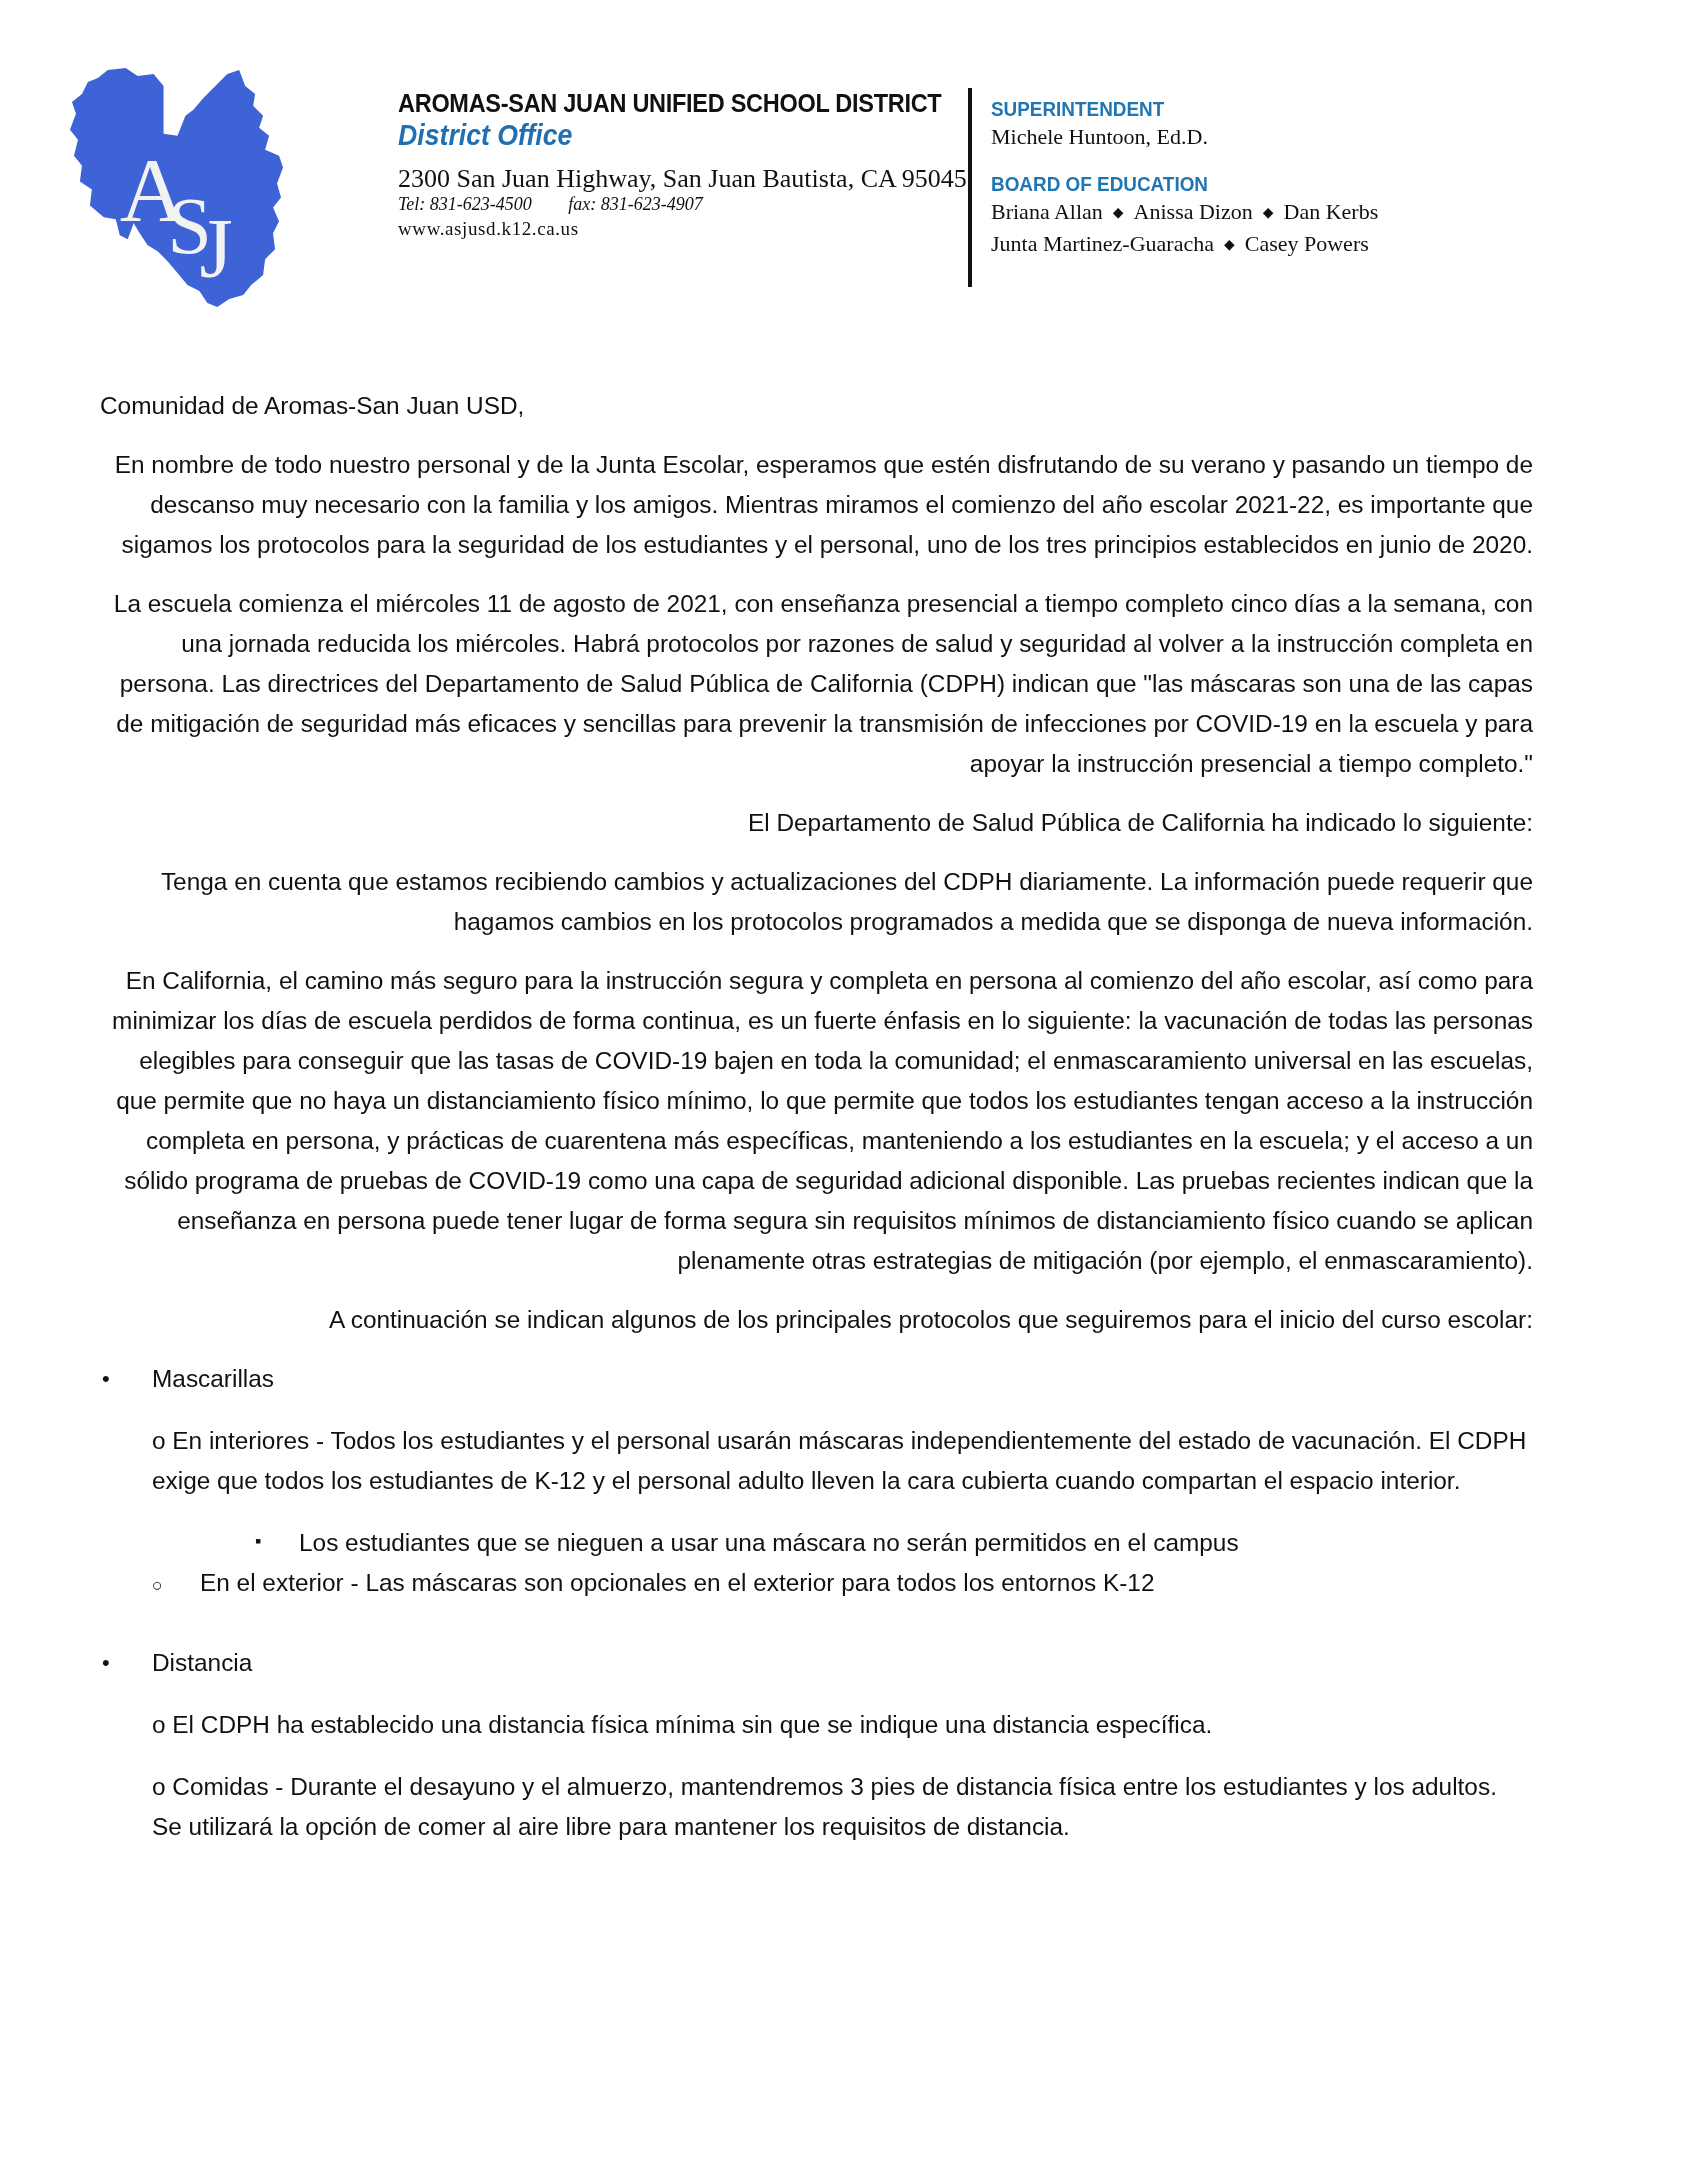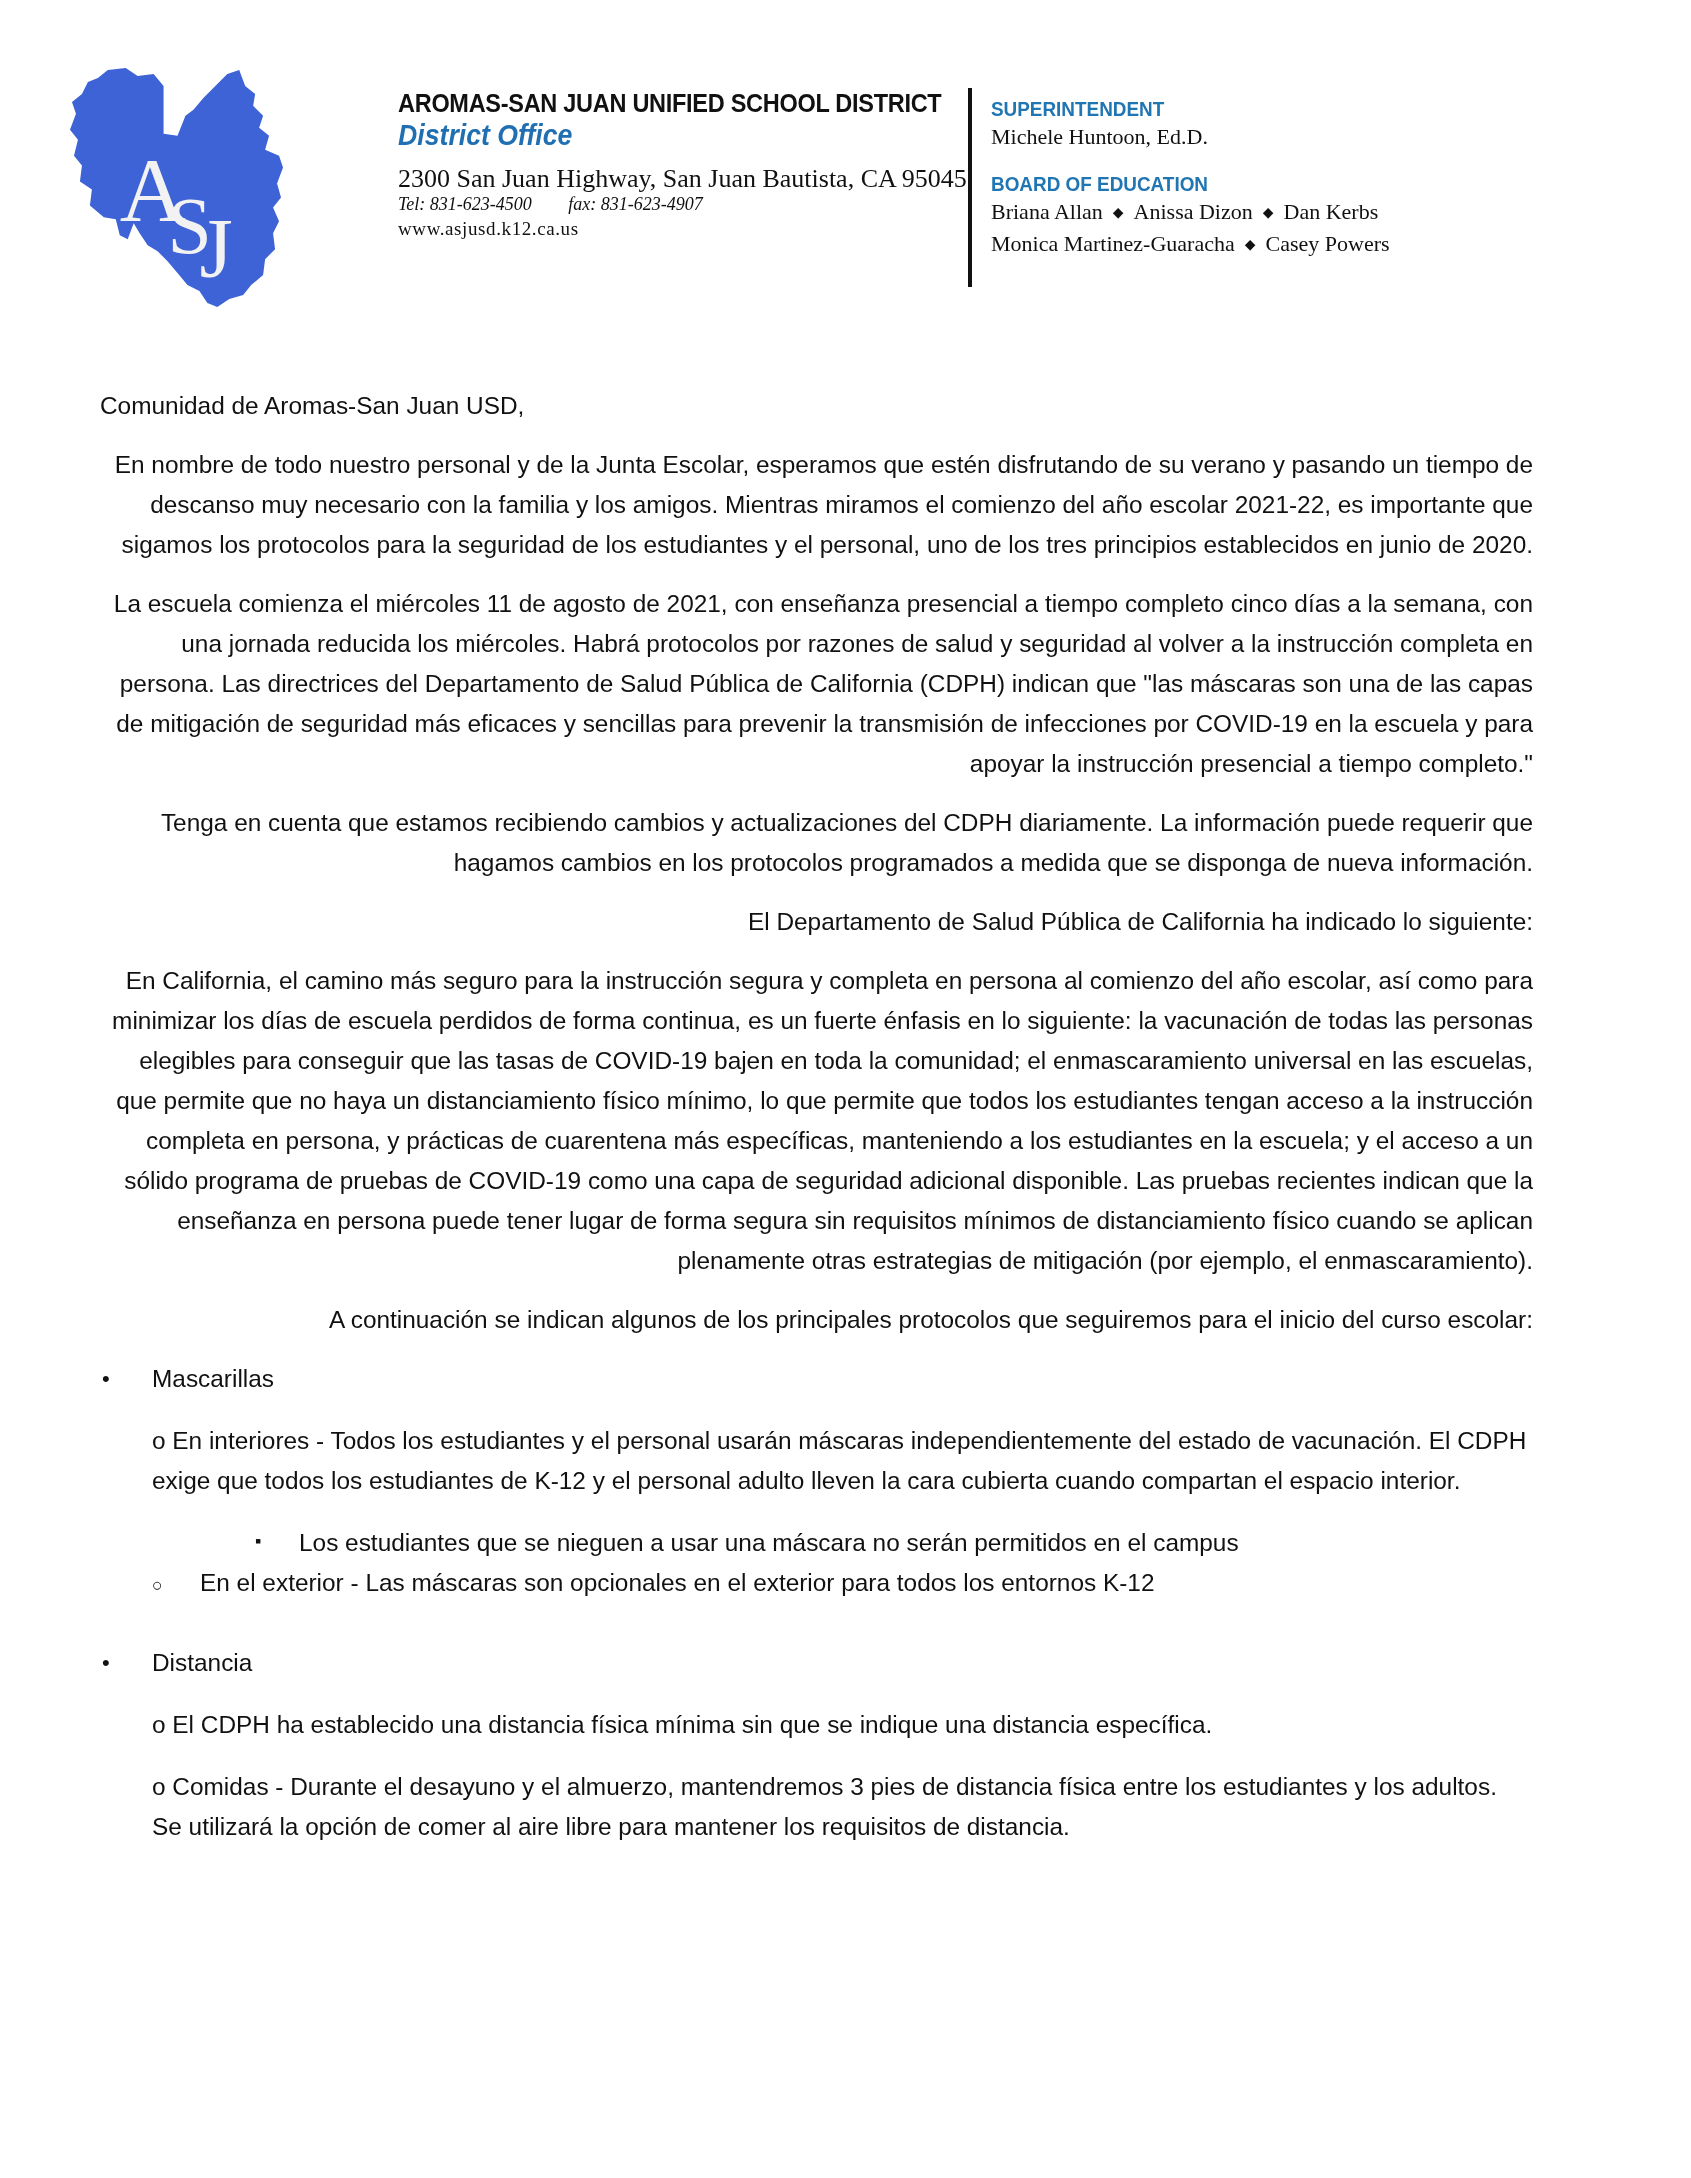--- a/index.html
+++ b/index.html
@@ -212,30 +212,30 @@
 
   <div class="admin-block">
     <div class="admin-label">SUPERINTENDENT</div>
     <div class="admin-name">Michele Huntoon, Ed.D.</div>
     <div class="admin-gap"></div>
     <div class="admin-label">BOARD OF EDUCATION</div>
     <div class="admin-name">
       <span>Briana Allan</span><span class="diamond">◆</span><span>Anissa Dizon</span><span class="diamond">◆</span><span>Dan Kerbs</span>
     </div>
     <div class="admin-name">
-      <span>Monica Martinez-Guaracha</span><span class="diamond">◆</span><span>Casey Powers</span>
+      <span>Junta Martinez-Guaracha</span><span class="diamond">◆</span><span>Casey Powers</span>
     </div>
   </div>
 
   <div class="body-text">
     <p class="greeting">Comunidad de Aromas-San Juan USD,</p>
     <p class="para">En nombre de todo nuestro personal y de la Junta Escolar, esperamos que estén disfrutando de su verano y pasando un tiempo de descanso muy necesario con la familia y los amigos. Mientras miramos el comienzo del año escolar 2021-22, es importante que sigamos los protocolos para la seguridad de los estudiantes y el personal, uno de los tres principios establecidos en junio de 2020.</p>
     <p class="para">La escuela comienza el miércoles 11 de agosto de 2021, con enseñanza presencial a tiempo completo cinco días a la semana, con una jornada reducida los miércoles. Habrá protocolos por razones de salud y seguridad al volver a la instrucción completa en persona. Las directrices del Departamento de Salud Pública de California (CDPH) indican que "las máscaras son una de las capas de mitigación de seguridad más eficaces y sencillas para prevenir la transmisión de infecciones por COVID-19 en la escuela y para apoyar la instrucción presencial a tiempo completo."</p>
+    <p class="para">El Departamento de Salud Pública de California ha indicado lo siguiente:</p>
     <p class="para">Tenga en cuenta que estamos recibiendo cambios y actualizaciones del CDPH diariamente. La información puede requerir que hagamos cambios en los protocolos programados a medida que se disponga de nueva información.</p>
-    <p class="para">El Departamento de Salud Pública de California ha indicado lo siguiente:</p>
     <p class="para">En California, el camino más seguro para la instrucción segura y completa en persona al comienzo del año escolar, así como para minimizar los días de escuela perdidos de forma continua, es un fuerte énfasis en lo siguiente: la vacunación de todas las personas elegibles para conseguir que las tasas de COVID-19 bajen en toda la comunidad; el enmascaramiento universal en las escuelas, que permite que no haya un distanciamiento físico mínimo, lo que permite que todos los estudiantes tengan acceso a la instrucción completa en persona, y prácticas de cuarentena más específicas, manteniendo a los estudiantes en la escuela; y el acceso a un sólido programa de pruebas de COVID-19 como una capa de seguridad adicional disponible. Las pruebas recientes indican que la enseñanza en persona puede tener lugar de forma segura sin requisitos mínimos de distanciamiento físico cuando se aplican plenamente otras estrategias de mitigación (por ejemplo, el enmascaramiento).</p>
     <p class="para">A continuación se indican algunos de los principales protocolos que seguiremos para el inicio del curso escolar:</p>
 
     <div class="list-level1">
       <span class="bullet-disc">•</span>
       <span>Mascarillas</span>
     </div>
     <p class="sub-para">o En interiores - Todos los estudiantes y el personal usarán máscaras independientemente del estado de vacunación. El CDPH exige que todos los estudiantes de K-12 y el personal adulto lleven la cara cubierta cuando compartan el espacio interior.</p>
     <div class="list-level3">
       <span class="bullet-square">▪</span>

